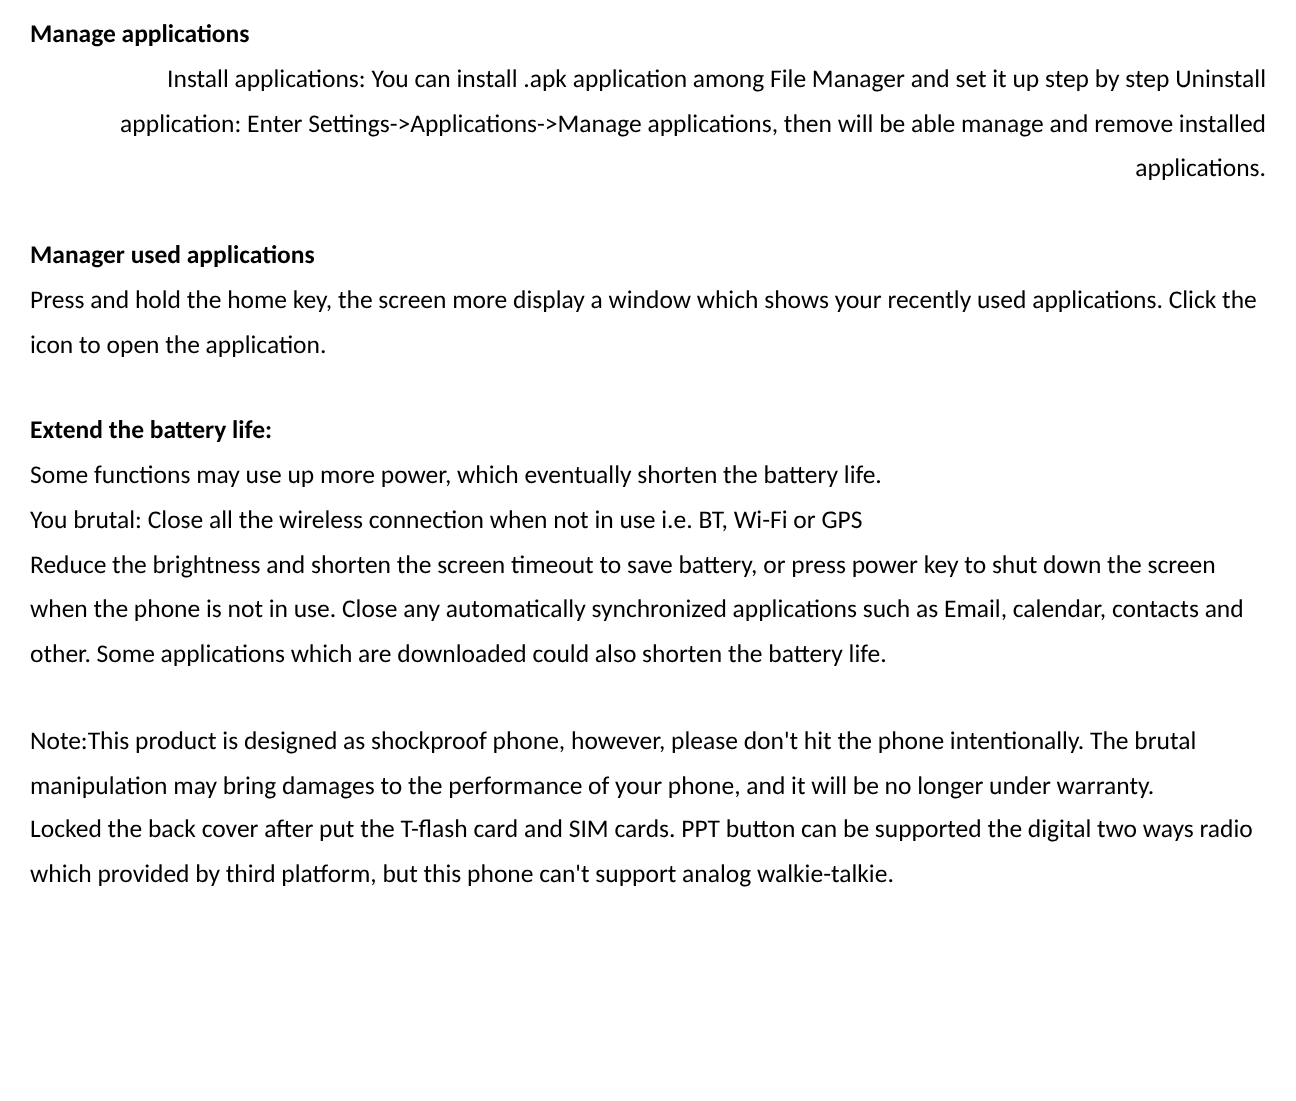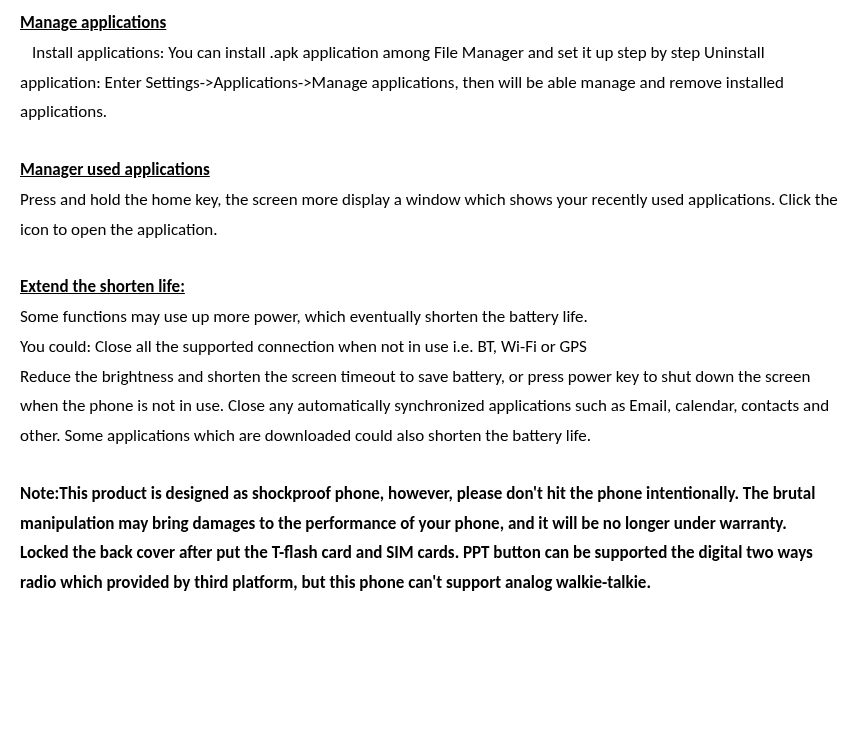--- a/index.html
+++ b/index.html
@@ -11,49 +11,49 @@
       font-family: Calibri, Arial, sans-serif;
       font-size: 17px;
       color: #000;
       background: #fff;
       width: 864px;
       padding: 8px 20px;
       line-height: 1.75;
     }
     .heading {
       font-weight: bold;
-      text-decoration: underline;
     }
     .body-text {
       font-weight: normal;
     }
     .indent {
       text-indent: 12px;
+      text-align: right;
     }
     .spacer {
       height: 28px;
     }
     .note {
-      font-weight: bold;
+      font-weight: normal;
     }
   </style>
 </head>
 <body>
 
 <div class="heading">Manage applications</div>
 <div class="body-text indent">  Install applications: You can install .apk application among File Manager and set it up step by step Uninstall application: Enter Settings-&gt;Applications-&gt;Manage applications, then will be able manage and remove installed applications.</div>
 
 <div class="spacer"></div>
 
 <div class="heading">Manager used applications</div>
 <div class="body-text">Press and hold the home key, the screen more display a window which shows your recently used applications. Click the icon to open the application.</div>
 
 <div class="spacer"></div>
 
-<div class="heading">Extend the shorten life:</div>
+<div class="heading">Extend the battery life:</div>
 <div class="body-text">Some functions may use up more power, which eventually shorten the battery life.</div>
-<div class="body-text">You could: Close all the supported connection when not in use i.e. BT, Wi-Fi or GPS</div>
+<div class="body-text">You brutal: Close all the wireless connection when not in use i.e. BT, Wi-Fi or GPS</div>
 <div class="body-text">Reduce the brightness and shorten the screen timeout to save battery, or press power key to shut down the screen when the phone is not in use. Close any automatically synchronized applications such as Email, calendar, contacts and other. Some applications which are downloaded could also shorten the battery life.</div>
 
 <div class="spacer"></div>
 
 <div class="note">Note:This product is designed as shockproof phone, however, please don't hit the phone intentionally. The brutal manipulation may bring damages to the performance of your phone, and it will be no longer under warranty.</div>
 <div class="note">Locked the back cover after put the T-flash card and SIM cards. PPT button can be supported the digital two ways radio which provided by third platform, but this phone can't support analog walkie-talkie.</div>
 
 </body></html>

